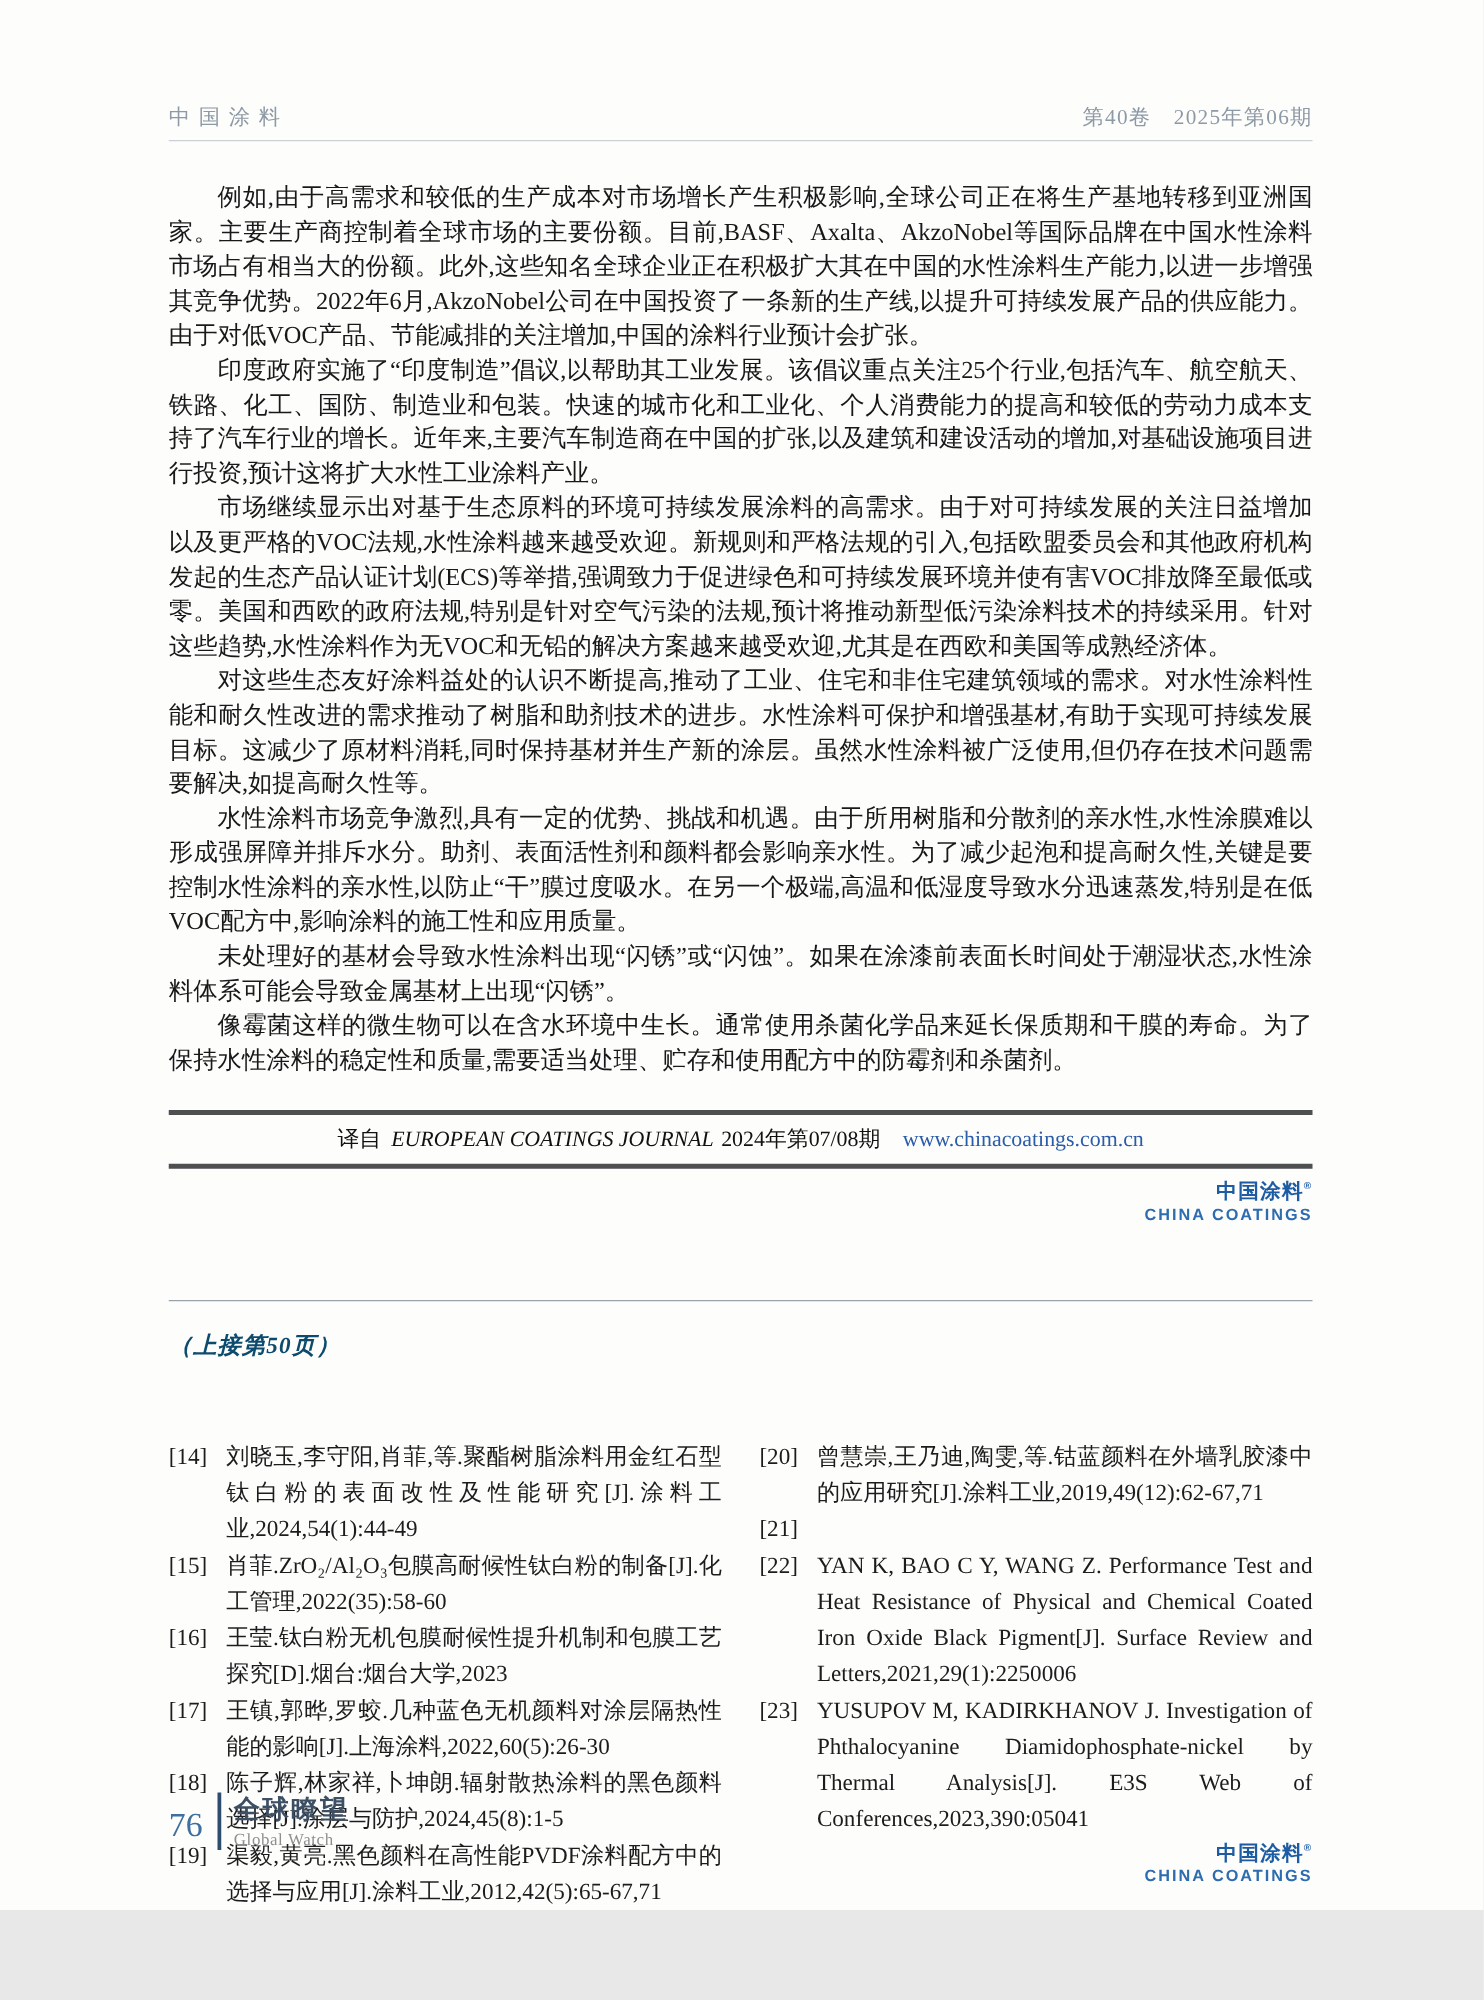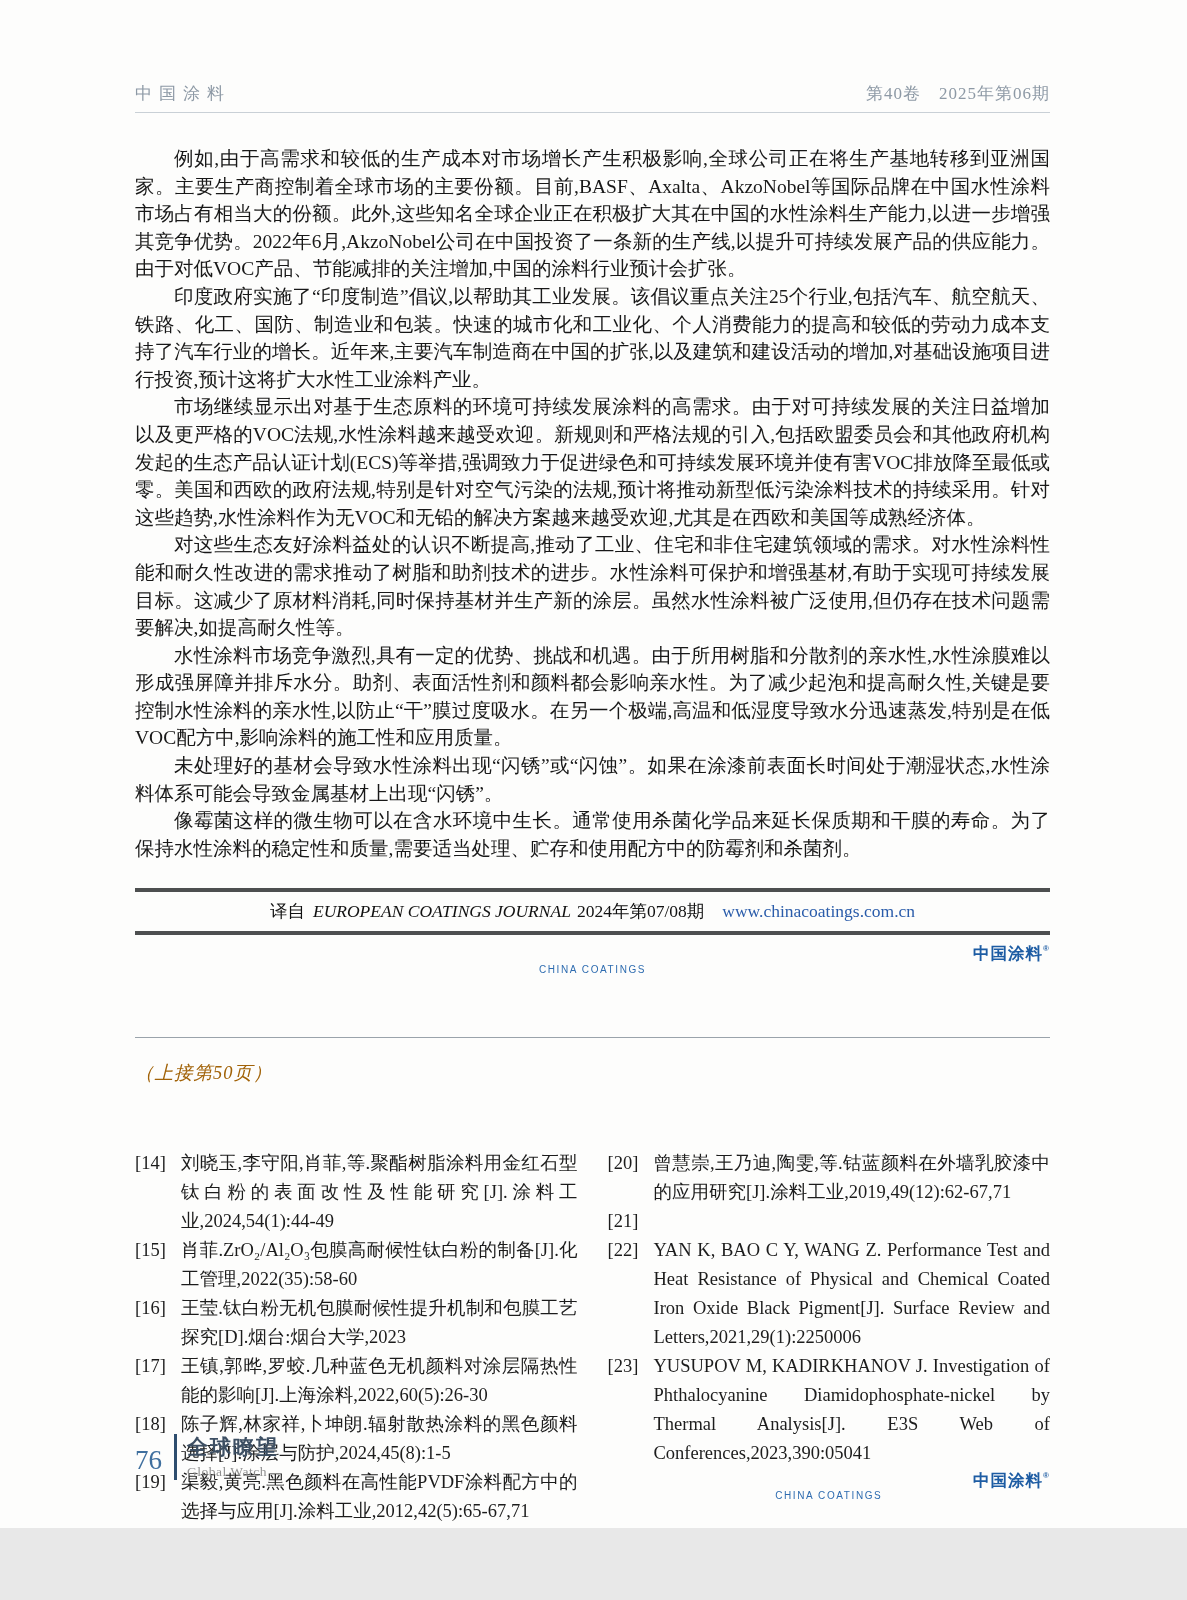--- a/index.html
+++ b/index.html
@@ -55,35 +55,35 @@
   .logo .logo-zh {
     color: #1d5ca3;
     font-weight: bold;
     font-size: 16.5px;
     letter-spacing: 1px;
     font-family: "Liberation Sans", "DejaVu Sans", sans-serif;
   }
   .logo .logo-zh sup { font-size: 8px; vertical-align: top; }
   .logo .logo-en {
     color: #2e6cb0;
-    font-size: 10px;
+    font-size: 13px;
     letter-spacing: 1.6px;
     margin-top: 3px;
-    font-weight: normal;
+    font-weight: bold;
     font-family: "Liberation Sans", "DejaVu Sans", sans-serif;
-    text-align: center;
   }
   
   .rule-thin { height: 1px; background: #9aa3ab; margin-top: 62px; }
   .continuation-note {
     margin-top: 22px;
     font-size: 18.5px;
     font-style: italic;
-    color: #a16207;
+    color: #0c4a6e;
     letter-spacing: 1px;
+    font-weight: bold;
   }
   
   .references {
     margin-top: 64px;
     display: flex;
     gap: 30px;
     font-size: 18.5px;
     line-height: 29px;
   }
   .ref-col { flex: 1; min-width: 0; }

